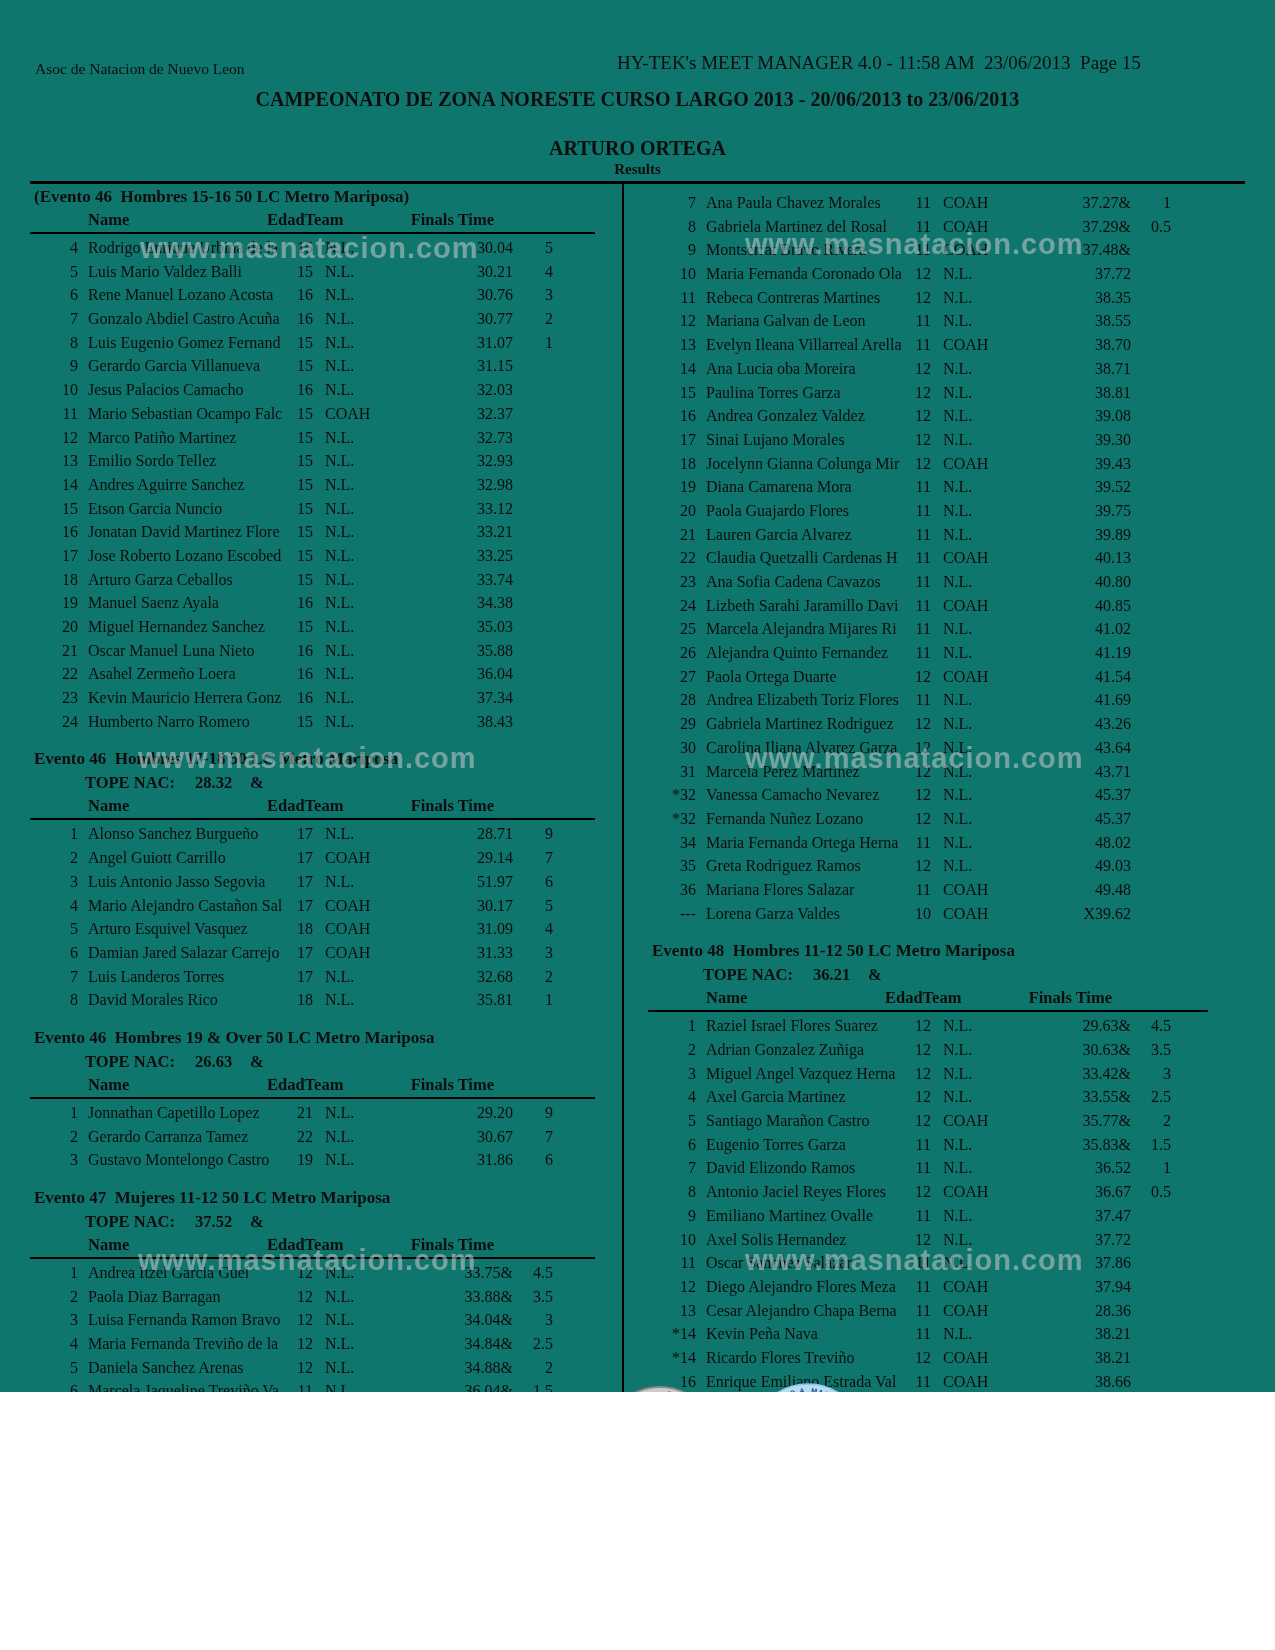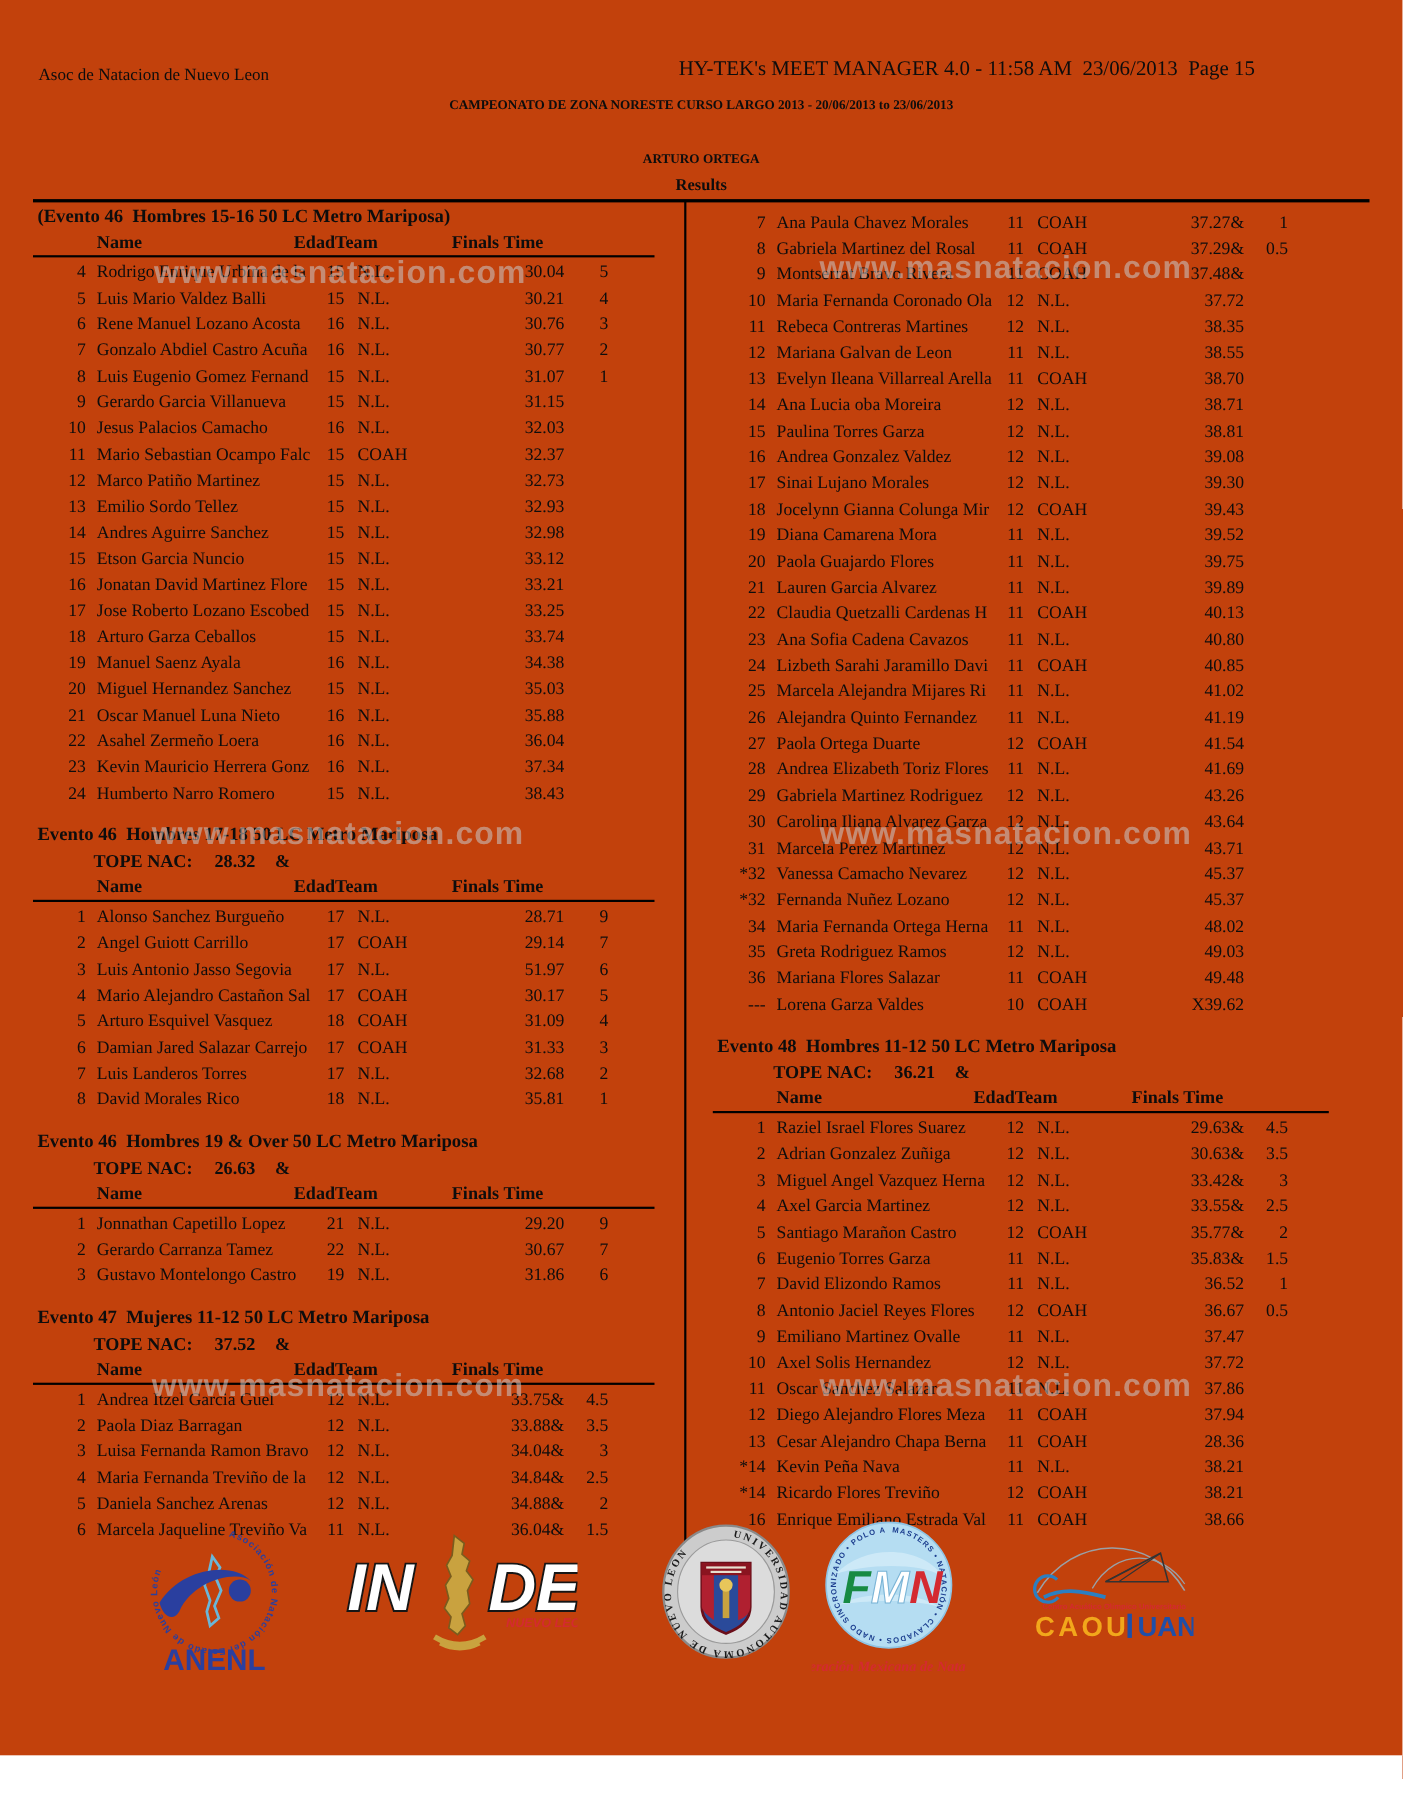--- a/index.html
+++ b/index.html
@@ -1,22 +1,22 @@
 <!DOCTYPE html>
 <html><head>
 <meta charset="utf-8">
 <style>
   html,body{margin:0;padding:0;background:#ffffff;}
-  .page{position:relative;width:1275px;height:1596px;background:#c2410c;
+  .page{position:relative;width:1275px;height:1392px;background:#0f766e;
         font-family:"Liberation Serif", serif;color:#0d0d0d;overflow:hidden;}
 
   
   .hdr-left{position:absolute;left:35px;top:60px;font-size:15.5px;}
   .hdr-right{position:absolute;left:617px;top:52px;font-size:19px;white-space:pre;}
-  .title{position:absolute;left:0;width:1275px;text-align:center;font-weight:bold;font-size:12px;white-space:pre;}
+  .title{position:absolute;left:0;width:1275px;text-align:center;font-weight:bold;font-size:20px;white-space:pre;}
   .title1{top:88px;}
   .title2{top:113px;}
   .title3{top:137px;}
   .results-label{top:161px;font-size:15px;}
   .results-rule{position:absolute;left:30px;top:181px;width:1215px;height:2.5px;background:#000;}
   .col-divider{position:absolute;left:622px;top:183px;width:2px;height:1265px;background:#000;}
 
   
   .col{position:absolute;top:185px;}
   .col-left{left:30px;width:565px;}

